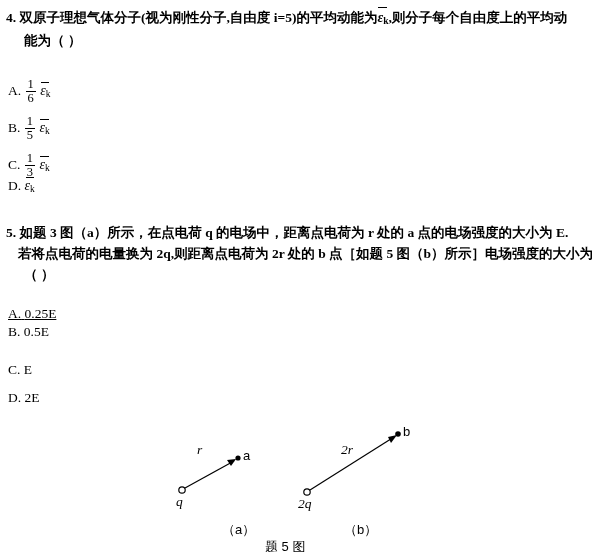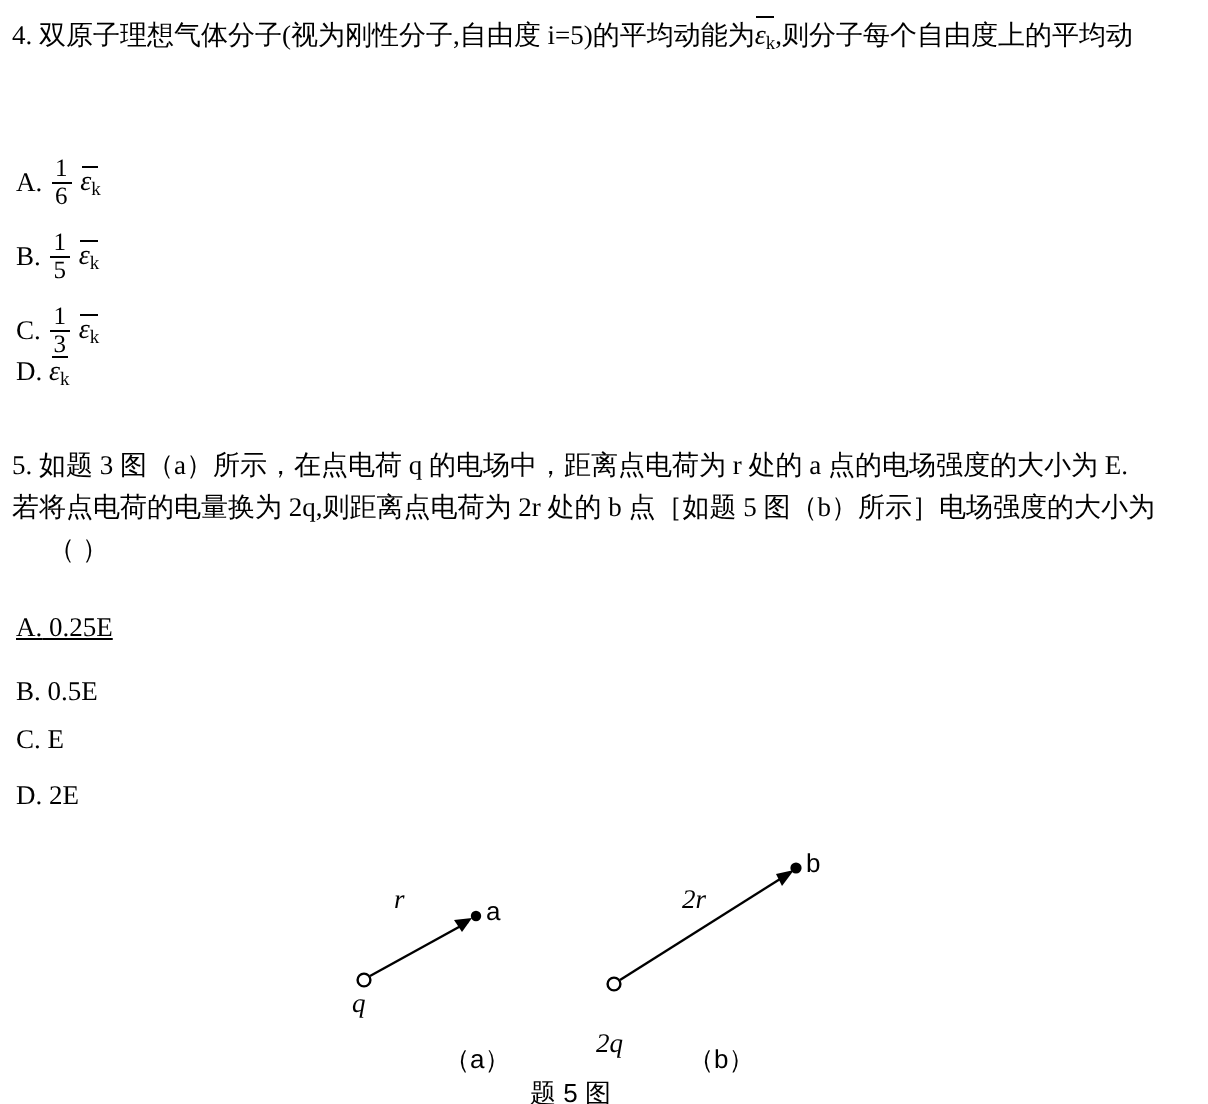--- a/index.html
+++ b/index.html
@@ -6,21 +6,21 @@
   body {
     width:604px; height:552px;
     background:#ffffff;
     font-family:"Liberation Serif", serif;
     color:#000000;
     position:relative;
     overflow:hidden;
   }
   .page { position:absolute; left:0; top:0; width:604px; height:552px; }
 
-  .q { position:absolute; font-size:13.5px; line-height:20px; }
+  .q { position:absolute; font-size:13.5px; line-height:20px;font-weight:bold; }
   .qnum { white-space:nowrap; }
 
   
   #q4 { left:6px; top:8px; width:592px; }
   #q4 .line1 { display:block; }
   #q4 .line2 { display:block; margin-left:18px; }
 
   .choice { position:absolute; font-size:13.5px; }
 
   
@@ -47,21 +47,21 @@
     left:1px; right:1px;
     top:-1px;
     height:1px;
     background:#000;
   }
   .sub { font-size:9.5px; vertical-align:-0.25em; font-style:normal; }
 
   
   #q5 { left:6px; top:222px; width:592px; font-size:13.5px; line-height:21px; }
   #q5 .l { display:block; }
-  #q5 .l2 { margin-left:0px; }
+  #q5 .l2 { margin-left:12px; }
   #q5 .l3 { margin-left:18px; }
 
   #fig { position:absolute; left:150px; top:420px; width:310px; height:100px; }
   .figlabel { position:absolute; font-size:13px; font-family:"Liberation Sans", sans-serif; }
   .figitalic { font-style:italic; font-family:"Liberation Serif", serif; font-size:13.5px; }
 
   .caption { position:absolute; font-size:13px; font-family:"Liberation Sans", sans-serif; }
   #cap-a { left:222px; top:521px; }
   #cap-b { left:344px; top:521px; }
   #cap-main { left:265px; top:538px; font-size:13px; }
@@ -69,20 +69,21 @@
 </head>
 <body>
 
 <div class="page">
 
   <div class="q" id="q4">
     <span class="line1">
       <span class="qnum">4.</span>
       <span>双原子理想气体分子(视为刚性分子,自由度 i=5)的平均动能为</span><span class="eps"><span class="bar"></span><span>ε</span><span class="sub">k</span></span><span>,则分子每个自由度上的平均动</span>
     </span>
+    <span class="line2">能为（      ）</span>
   </div>
 
   <div class="choice" style="left:8px; top:78px;">
     <span>A.</span>
     <span class="frac">
       <span class="num">1</span>
       <span class="den">6</span>
     </span>
     <span class="eps"><span class="bar"></span><span>ε</span><span class="sub">k</span></span>
   </div>
@@ -116,21 +117,21 @@
       <span>如题 3 图（a）所示，在点电荷 q 的电场中，距离点电荷为 r 处的 a 点的电场强度的大小为 E.</span>
     </span>
     <span class="l l2">若将点电荷的电量换为 2q,则距离点电荷为 2r 处的 b 点［如题 5 图（b）所示］电场强度的大小为</span>
     <span class="l l3">（      ）</span>
   </div>
 
   <div class="choice" style="left:8px; top:306px;text-decoration:underline;">
     <span>A.</span>
     <span>0.25E</span>
   </div>
-  <div class="choice" style="left:8px; top:338px;">
+  <div class="choice" style="left:8px; top:324px;">
     <span>B.</span>
     <span>0.5E</span>
   </div>
   <div class="choice" style="left:8px; top:362px;">
     <span>C.</span>
     <span>E</span>
   </div>
   <div class="choice" style="left:8px; top:390px;text-align:center;">
     <span>D.</span>
     <span>2E</span>
@@ -153,20 +154,20 @@
         <circle cx="248" cy="14" r="2.8" fill="#000000"></circle>
       </g>
     </svg>
 
     <span class="figlabel figitalic" style="left:47px; top:22px;">r</span>
     <span class="figlabel" style="left:93px; top:28px;">a</span>
     <span class="figlabel figitalic" style="left:26px; top:74px;">q</span>
 
     <span class="figlabel figitalic" style="left:191px; top:22px;">2r</span>
     <span class="figlabel" style="left:253px; top:4px;">b</span>
-    <span class="figlabel figitalic" style="left:148px; top:76px;margin-top:18px;">2q</span>
+    <span class="figlabel figitalic" style="left:148px; top:76px;">2q</span>
   </div>
 
   <span class="caption" id="cap-a">（a）</span>
   <span class="caption" id="cap-b">（b）</span>
   <span class="caption" id="cap-main">题 5 图</span>
 
 </div>
 
 </body></html>

